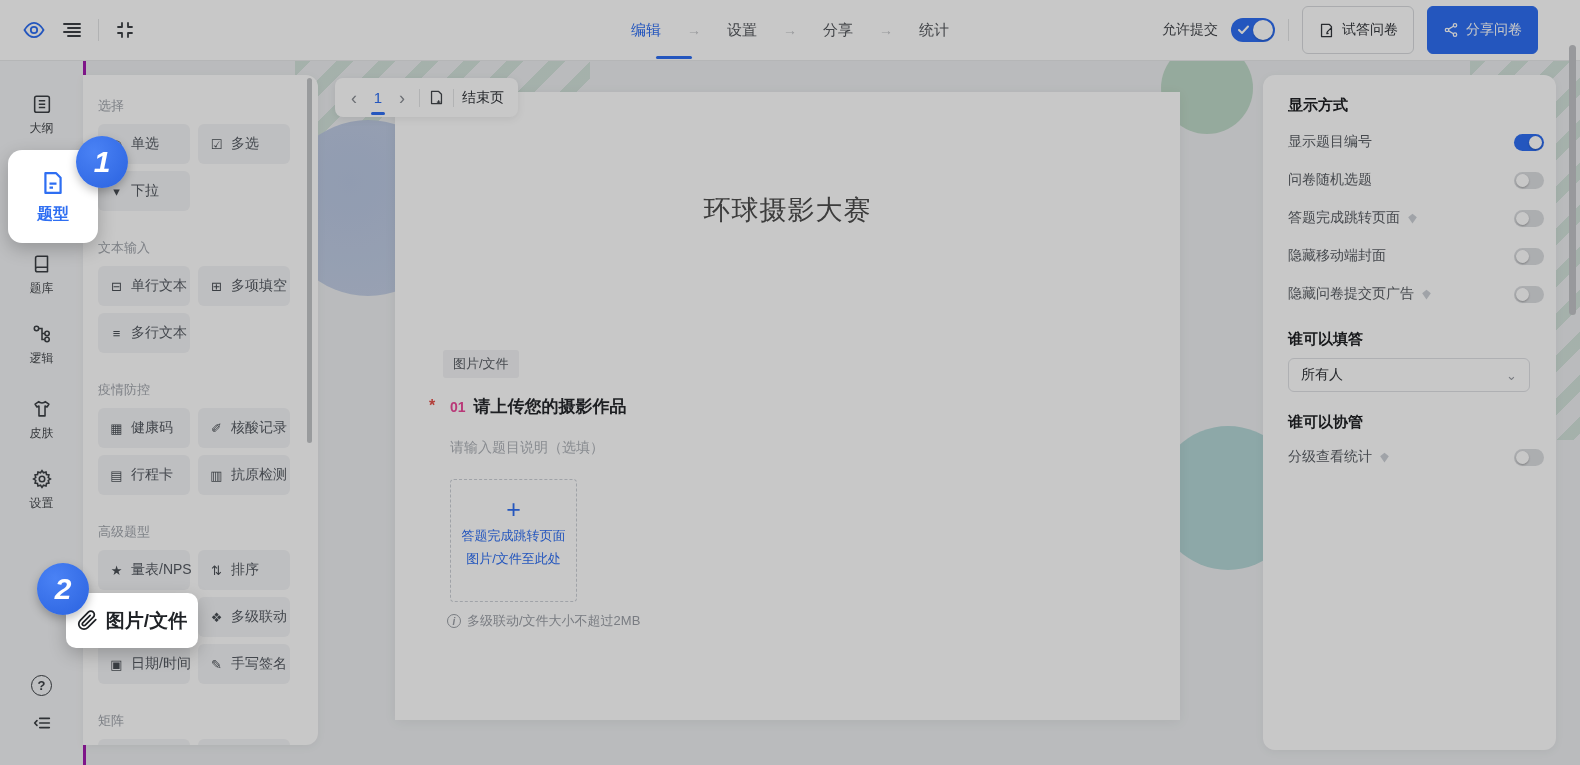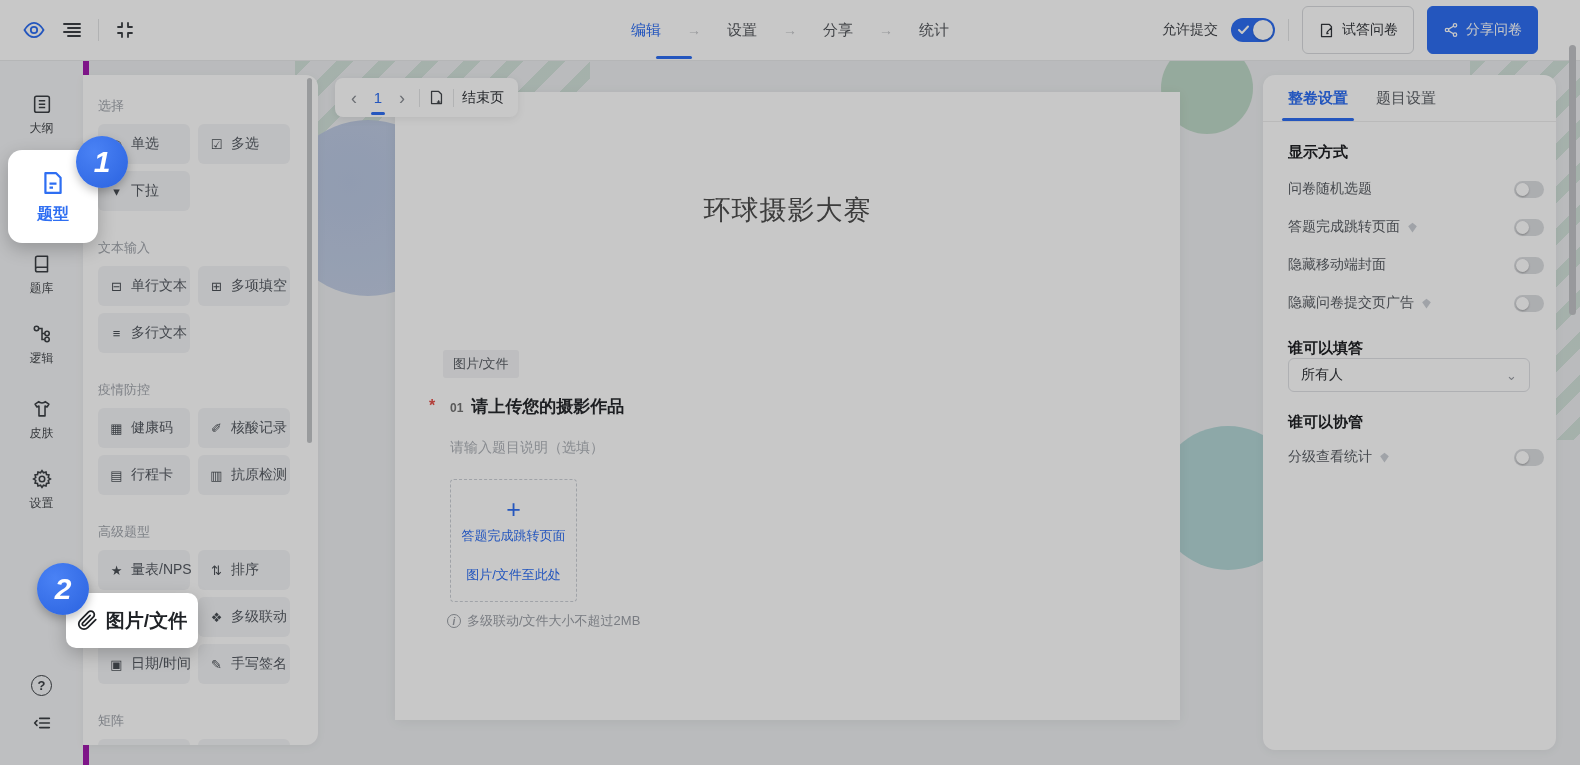--- a/index.html
+++ b/index.html
@@ -20,21 +20,21 @@
   .step-underline{left:656px;top:56px;width:36px;height:3px;background:#2e6ef2;border-radius:2px;}
   .tb-right{right:42px;top:0;height:60px;display:flex;align-items:center;gap:13px;}
   .allow-label{font-size:14px;color:#46494e;}
   .tglb{position:relative;width:44px;height:24px;border-radius:12px;background:#2e6ef2;cursor:pointer;}
   .tglb .knob{position:absolute;top:2px;left:22px;width:20px;height:20px;border-radius:50%;background:#fff;box-shadow:0 1px 2px rgba(0,0,0,.2);}
   .tglb svg{position:absolute;left:7px;top:7px;}
   .btn{display:flex;align-items:center;gap:7px;height:48px;padding:0 15px;border-radius:6px;font-size:14px;cursor:pointer;box-sizing:border-box;}
   .btn-ghost{background:#fff;border:1px solid #d9dbde;color:#34373c;}
   .btn-primary{background:#2e6ef2;border:1px solid #2e6ef2;color:#fff;}
   
-  .rail{left:0;top:60px;width:83px;height:705px;background:#f3f4f6;border-right:6px solid #a21caf;z-index:4;}
+  .rail{left:0;top:60px;width:83px;height:705px;background:#f3f4f6;border-right:3px solid #a21caf;z-index:4;}
   .rail-item{position:absolute;left:0;width:83px;display:flex;flex-direction:column;align-items:center;gap:5px;color:#46494e;cursor:pointer;}
   .rail-item .ric{width:22px;height:22px;color:#3c4045;display:flex;align-items:center;justify-content:center;font-size:20px;line-height:22px;}
   .rail-item .rlb{font-size:12px;color:#46494e;}
   .help-circle{width:19px;height:19px;border:1.6px solid #3c4045;border-radius:50%;font-size:13px;font-weight:700;color:#3c4045;display:flex;align-items:center;justify-content:center;}
   
   .type-panel{left:83px;top:75px;width:235px;height:670px;background:#fff;border-radius:0 12px 12px 0;overflow:hidden;z-index:4;box-shadow:0 2px 10px rgba(0,0,0,.05);}
   .tp-inner{padding:22px 14px 0 15px;}
   .tp-sec-title{font-size:13px;color:#a2a6ad;height:18px;line-height:18px;margin-top:28px;}
   .tp-sec-title.first{margin-top:0;}
   .tp-grid{display:grid;grid-template-columns:92px 92px;gap:7px 8px;margin-top:9px;}
@@ -49,44 +49,44 @@
   .pg-num{position:relative;color:#2e6ef2;font-size:15px;width:30px;text-align:center;cursor:pointer;}
   .pg-num::after{content:"";position:absolute;left:8px;bottom:-9px;width:14px;height:3px;background:#2e6ef2;border-radius:2px;}
   .pg-div{width:1px;height:18px;background:#e3e4e6;margin:0 8px;}
   .pg-end{font-size:14px;color:#34373c;cursor:pointer;}
   .paper{left:395px;top:92px;width:785px;height:628px;background:#fff;z-index:3;box-shadow:0 2px 12px rgba(0,0,0,.06);}
   .survey-title{position:absolute;left:0;top:100px;width:785px;text-align:center;font-size:27px;font-weight:500;color:#4d4d4d;letter-spacing:1px;}
   .q-block{position:absolute;left:48px;top:258px;width:640px;}
   .q-tag{display:inline-block;background:#f2f3f5;color:#595d64;font-size:13px;padding:5px 10px;border-radius:3px;}
   .q-titlerow{margin-top:17px;display:flex;align-items:baseline;gap:8px;position:relative;}
   .q-star{color:#e5504a;font-size:16px;font-weight:700;position:absolute;left:-14px;top:2px;}
-  .q-num{font-size:12px;font-weight:700;color:#737373;margin-left:7px;}
+  .q-num{font-size:14px;font-weight:700;color:#ec4899;margin-left:7px;}
   .q-title{font-size:17px;font-weight:600;color:#26282c;}
   .q-desc{margin-top:21px;margin-left:7px;font-size:14px;color:#aeb2b8;}
   .upload-box{margin-top:22px;margin-left:7px;width:127px;height:123px;border:1px dashed #ccd0d6;border-radius:4px;box-sizing:border-box;text-align:center;cursor:pointer;}
   .up-plus{font-size:25px;color:#2e6ef2;line-height:25px;margin-top:17px;font-weight:400;}
   .up-line{font-size:13px;color:#2e6ef2;line-height:23px;margin-top:2px;}
-  .up-line.l2{margin-top:16px;}
+  .up-line.l2{margin-top:0;}
   .q-note{margin-top:10px;margin-left:4px;display:flex;align-items:center;gap:6px;font-size:13px;color:#9b9fa6;}
   .info-ic{width:14px;height:14px;border:1px solid #9b9fa6;border-radius:50%;font-size:10px;line-height:13px;text-align:center;color:#9b9fa6;box-sizing:border-box;flex:none;font-style:italic;font-weight:700;}
   
   .set-panel{left:1263px;top:75px;width:293px;height:675px;background:#fff;border-radius:12px;z-index:4;box-shadow:0 2px 10px rgba(0,0,0,.05);box-sizing:border-box;overflow:hidden;}
   .set-tabs{display:flex;align-items:center;gap:28px;height:46px;padding:0 25px;border-bottom:1px solid #ededee;}
   .set-tab{font-size:15px;color:#5d6167;cursor:pointer;position:relative;height:46px;line-height:46px;}
   .set-tab.active{color:#2e6ef2;font-weight:700;}
   .set-tab.active::after{content:"";position:absolute;left:-6px;right:-6px;bottom:0;height:3px;background:#2e6ef2;border-radius:2px;}
   .set-body{padding:20px 12px 0 25px;}
   .set-h{font-size:15px;font-weight:700;color:#202225;height:20px;line-height:20px;}
   .set-row{display:flex;align-items:center;justify-content:space-between;height:38px;}
   .set-row .lbl{font-size:14px;color:#5a5e64;display:flex;align-items:center;gap:6px;}
   .tgl{position:relative;width:30px;height:17px;border-radius:9px;background:#dcdee1;flex:none;cursor:pointer;}
   .tgl::after{content:"";position:absolute;top:2px;left:2px;width:13px;height:13px;border-radius:50%;background:#fff;box-shadow:0 1px 2px rgba(0,0,0,.25);}
   .tgl.on{background:#2e6ef2;}
   .tgl.on::after{left:15px;}
-  .dropdown{margin-top:0;height:32px;border:1px solid #dfe1e5;border-radius:6px;display:flex;align-items:center;justify-content:space-between;padding:0 12px;font-size:14px;color:#34373c;cursor:pointer;margin-right:14px;}
+  .dropdown{margin-top:9px;height:32px;border:1px solid #dfe1e5;border-radius:6px;display:flex;align-items:center;justify-content:space-between;padding:0 12px;font-size:14px;color:#34373c;cursor:pointer;margin-right:14px;}
   .dd-chev{color:#9b9fa6;font-size:13px;}
   .gem{flex:none;}
   
   .page-scrollbar{left:1569px;top:45px;width:7px;height:270px;background:#c2c4c7;border-radius:4px;z-index:6;}
   
   .dim{left:0;top:0;width:1580px;height:765px;background:rgba(0,0,0,.215);z-index:50;pointer-events:none;}
   .spot-card1{left:8px;top:150px;width:90px;height:93px;background:#fff;border-radius:14px;z-index:60;display:flex;flex-direction:column;align-items:center;justify-content:center;gap:7px;box-shadow:0 6px 18px rgba(0,0,0,.22);cursor:pointer;}
   .spot-card1 .slb{font-size:16px;font-weight:700;color:#2e6ef2;}
   .spot-card2{left:66px;top:593px;width:132px;height:55px;background:#fff;border-radius:10px;z-index:60;display:flex;align-items:center;justify-content:center;gap:8px;box-shadow:0 6px 18px rgba(0,0,0,.22);cursor:pointer;}
   .spot-card2 .slb{font-size:19px;font-weight:700;color:#1f2226;}
@@ -341,27 +341,27 @@
         <div class="up-line l2">图片/文件至此处</div>
       </div>
       <div class="q-note">
         <span class="info-ic">i</span>
         <span>多级联动/文件大小不超过2MB</span>
       </div>
     </div>
   </div>
 
   <div class="abs set-panel">
-    <div class="set-tabs">
-      <span class="set-tab active">整卷设置</span>
-      <span class="set-tab">题目设置</span>
-    </div>
     <div class="set-body">
       <div class="set-h">显示方式</div>
       <div style="margin-top:8px;">
+        <div class="set-row">
+          <span class="lbl">显示题目编号</span>
+          <span class="tgl on"></span>
+        </div>
         <div class="set-row">
           <span class="lbl">问卷随机选题</span>
           <span class="tgl"></span>
         </div>
         <div class="set-row">
           <span class="lbl">
               <span>答题完成跳转页面</span>
             <svg class="gem" width="13" height="13" viewBox="0 0 24 24" fill="#ccd0d6">
                 <path d="M12 3 L20 9.5 L12 21 L4 9.5 Z"></path>
               </svg>

